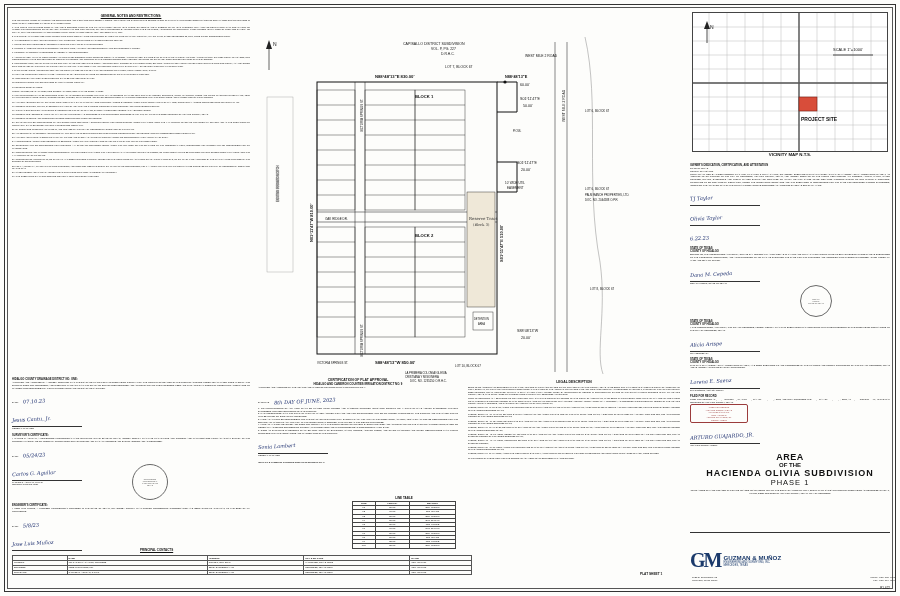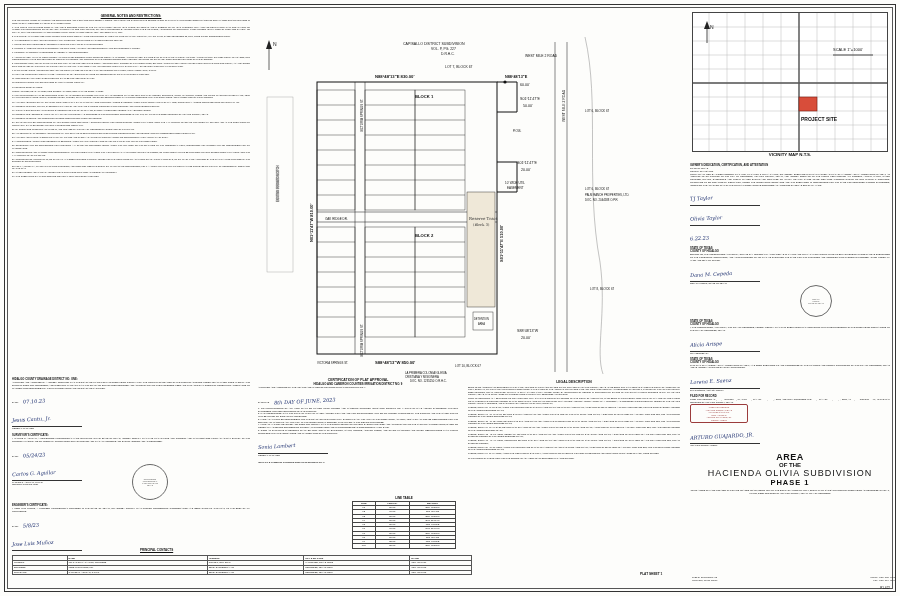--- a/index.html
+++ b/index.html
@@ -152,22 +152,22 @@
   
   #titleblock {
     position: absolute;
     left: 690px;
     top: 452px;
     width: 200px;
     text-align: center;
   }
   #titleblock .t1 { font-size: 9px; font-weight: bold; letter-spacing: .5px; }
   #titleblock .t2 { font-size: 6px; font-weight: bold; }
-  #titleblock .t3 { font-size: 9px; font-weight: normal; letter-spacing: 1px; }
-  #titleblock .t4 { font-size: 7.5px; font-weight: bold; letter-spacing: 1px;}
+  #titleblock .t3 { font-size: 9px; font-weight: bold; letter-spacing: 1px; }
+  #titleblock .t4 { font-size: 7.5px; font-weight: normal; letter-spacing: 1px;}
   
   #engblock {
     position: absolute;
     left: 690px;
     top: 532px;
     width: 200px;
     height: 52px;
     border-top: 0.8px solid #333;
     display: flex;
     align-items: center;
@@ -685,20 +685,28 @@
   </table>
 
   <div id="titleblock">
     <div class="t1">AREA</div>
     <div class="t2">OF THE</div>
     <div class="t3">HACIENDA OLIVIA SUBDIVISION</div>
     <div class="t4">PHASE 1</div>
     <div class="cert-b" style="text-align:center;margin-top:2px;">15.865 ACRES OF LAND LOCATED IN THE LUIS GRANDE GRANT, BEING OUT OF THE SOUTH 30 ACRES OF LOT 7, BLOCK 67 OF CAPISALLO DISTRICT SUBDIVISION AS RECORDED IN VOL. P, PG 227, DEED RECORDS OF HIDALGO COUNTY, TEXAS. CITY OF MERCEDES</div>
   </div>
 
+  <div id="engblock">
+    <div id="gm-logo">GM</div>
+    <div style="text-align:left;">
+      <div class="eng-name">GUZMAN &amp; MUÑOZ</div>
+      <div class="eng-sub">ENGINEERING AND SURVEYING, INC.</div>
+      <div class="eng-sub">MERCEDES, TEXAS</div>
+    </div>
+  </div>
   <div style="position:absolute;left:692px;top:576px;width:95px;">
     <div class="eng-addr">1023 E. Expressway 83</div>
     <div class="eng-addr">Mercedes, Texas 78570</div>
   </div>
   <div style="position:absolute;left:800px;top:576px;width:95px;text-align:right;">
     <div class="eng-addr">Phone: (956) 565-4457</div>
     <div class="eng-addr">Fax: (956) 514-4184</div>
   </div>
 
   <div id="principal-title">PRINCIPAL CONTACTS</div>

